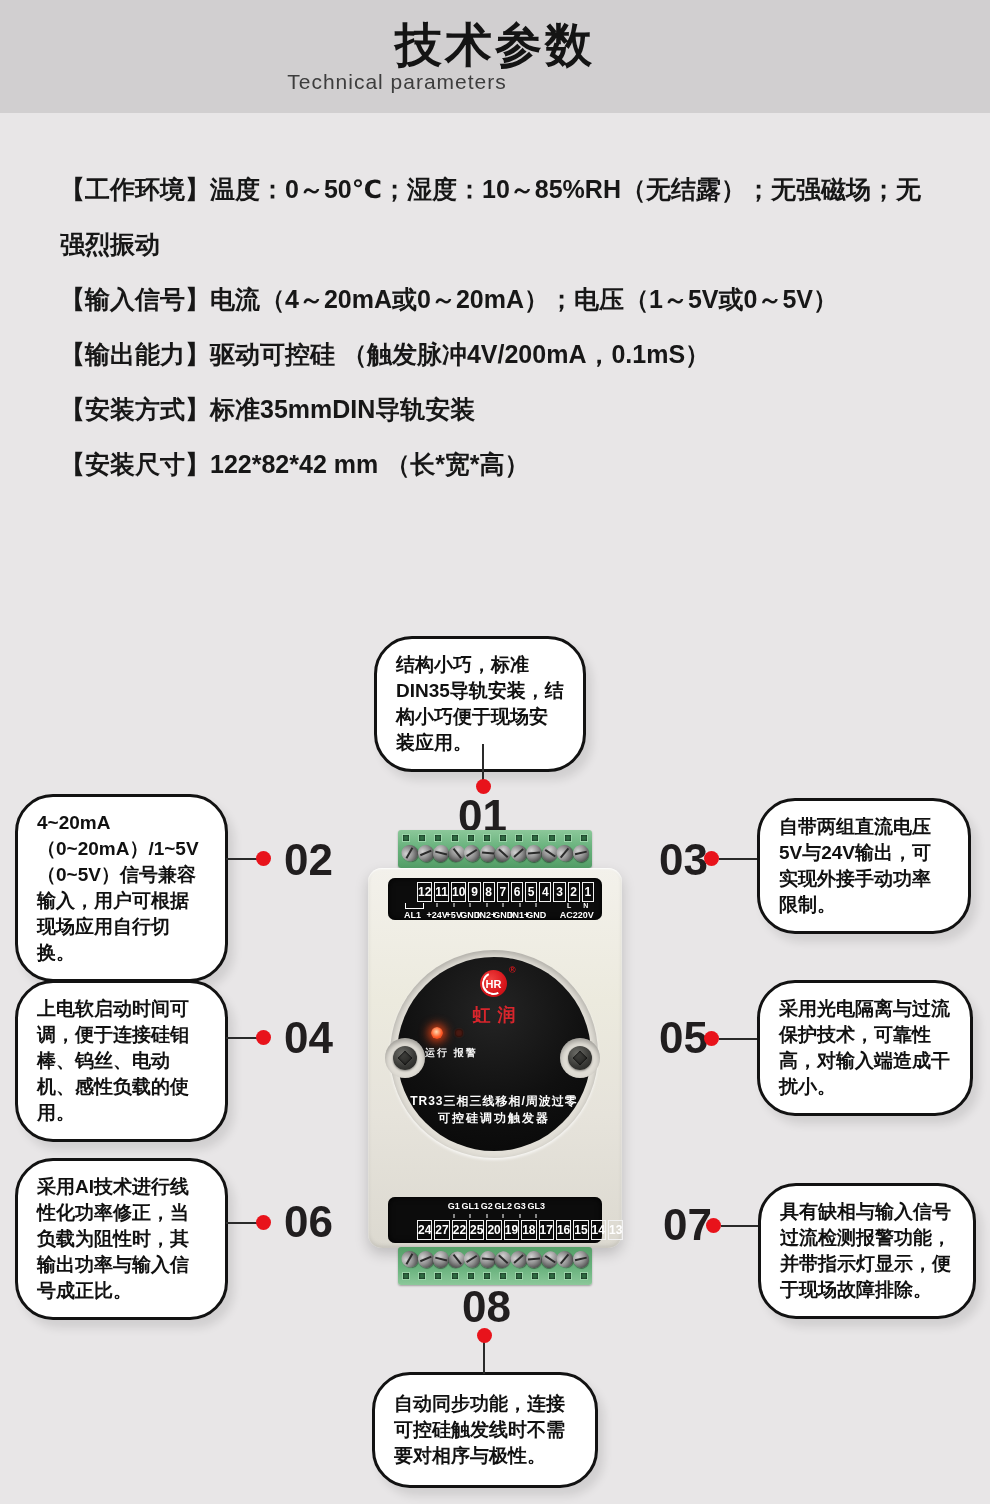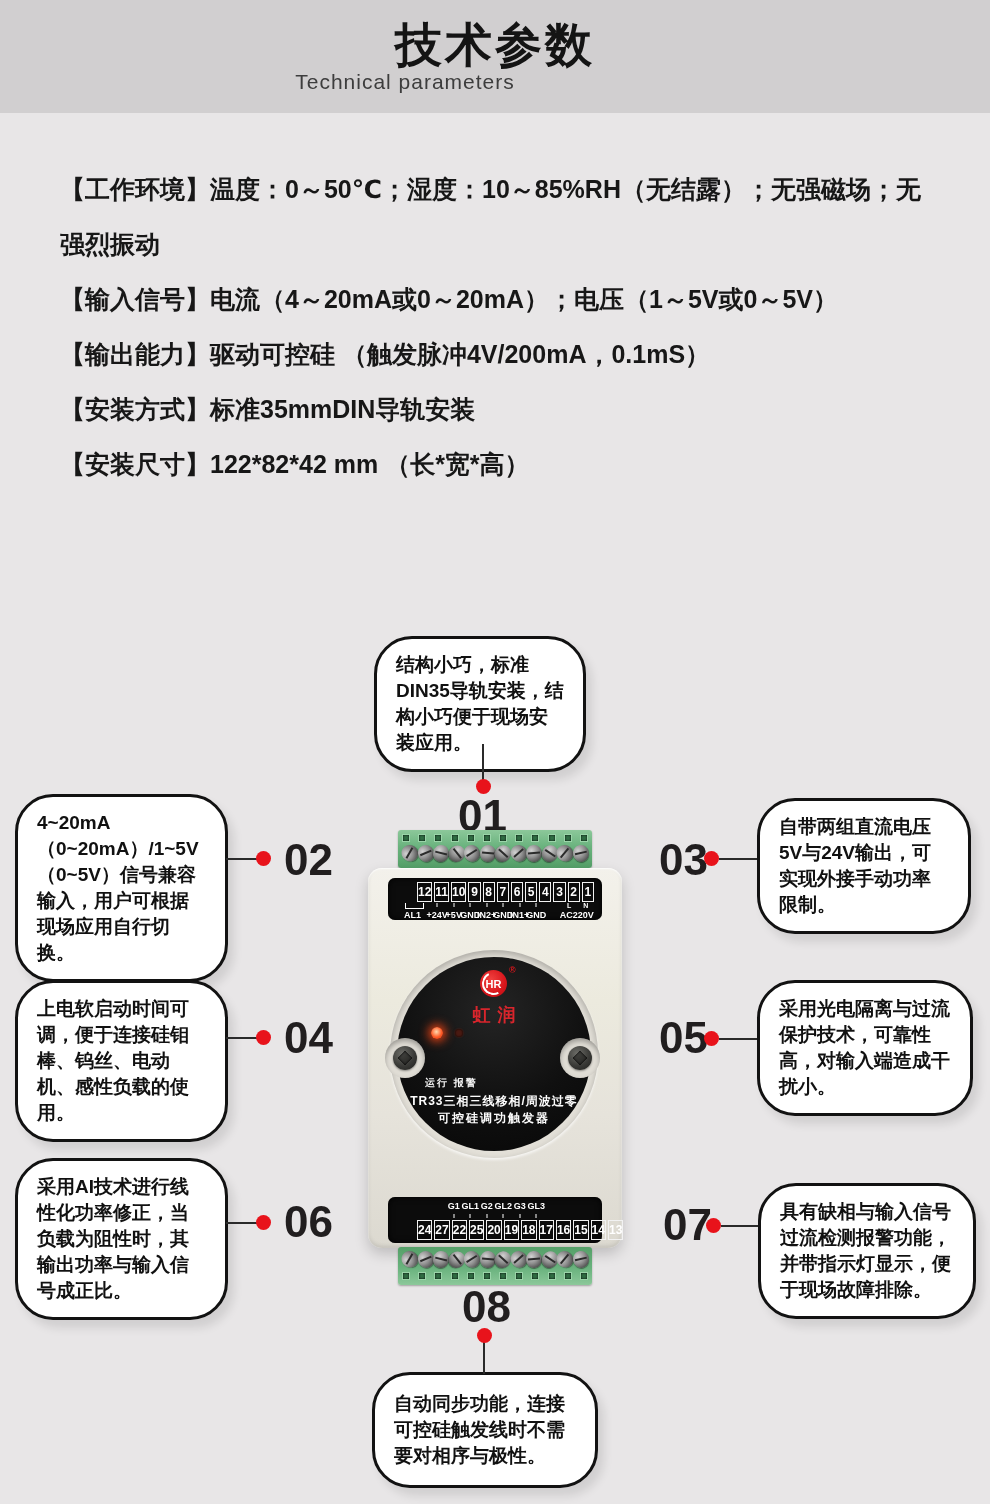--- a/index.html
+++ b/index.html
@@ -9,21 +9,21 @@
     font-family:"Liberation Sans","DejaVu Sans",sans-serif;
     overflow:hidden;
   }
   .abs{position:absolute;}
 
   
   .header-band{left:0;top:0;width:990px;height:113px;background:#d1cfd0;}
   .page-title{left:0;top:14px;width:990px;text-align:center;
     font-size:47px;font-weight:700;color:#141414;letter-spacing:3px;}
   .page-subtitle{left:0;top:70px;width:794px;text-align:center;
-    font-size:21px;font-weight:400;color:#3d3d3d;letter-spacing:1px;padding-left:8px;}
+    font-size:21px;font-weight:400;color:#3d3d3d;letter-spacing:1px;}
 
   
   .specs{left:60px;top:162px;width:884px;}
   .specs p{margin:0;font-size:25px;line-height:55px;font-weight:600;color:#171717;}
   .specs .lbl{font-weight:700;}
 
   
   .bubble{
     background:#ffffff;border:3px solid #121212;border-radius:38px;
     padding:13px 19px;box-sizing:border-box;
@@ -130,21 +130,21 @@
     transform:rotate(18deg);}
   .brand-reg{left:112px;top:8px;color:#d9161c;font-size:9px;font-weight:700;}
   .brand-name{left:0;top:46px;width:194px;text-align:center;color:#d9252c;
     font-size:18px;font-weight:700;letter-spacing:7px;text-indent:7px;}
 
   .run-led{left:34px;top:70px;width:12px;height:12px;border-radius:50%;
     background:radial-gradient(circle at 45% 40%,#ffd9ae 0%,#ff5a26 55%,#cf3314 100%);
     box-shadow:0 0 10px 3px rgba(255,70,20,.85);}
   .alarm-led{left:58px;top:72px;width:8px;height:8px;border-radius:50%;
     background:#4a1a12;box-shadow:inset 0 0 2px #000,0 0 2px rgba(160,40,20,.5);}
-  .led-labels{left:28px;top:89px;color:#f4f4f4;font-size:10px;font-weight:600;letter-spacing:2px;margin-top:30px;}
+  .led-labels{left:28px;top:89px;color:#f4f4f4;font-size:10px;font-weight:600;letter-spacing:2px;}
 
   .model-1{left:0;top:136px;width:194px;text-align:center;color:#fdfdfd;
     font-size:12px;font-weight:600;letter-spacing:1px;}
   .model-2{left:0;top:153px;width:194px;text-align:center;color:#fdfdfd;
     font-size:12px;font-weight:600;letter-spacing:2px;}
 
   .notch{width:40px;height:40px;border-radius:50%;background:#e0ddd5;
     box-shadow:inset 0 3px 5px rgba(0,0,0,.3);}
   .notch-left{left:17px;top:210px;}
   .notch-right{left:192px;top:210px;}

